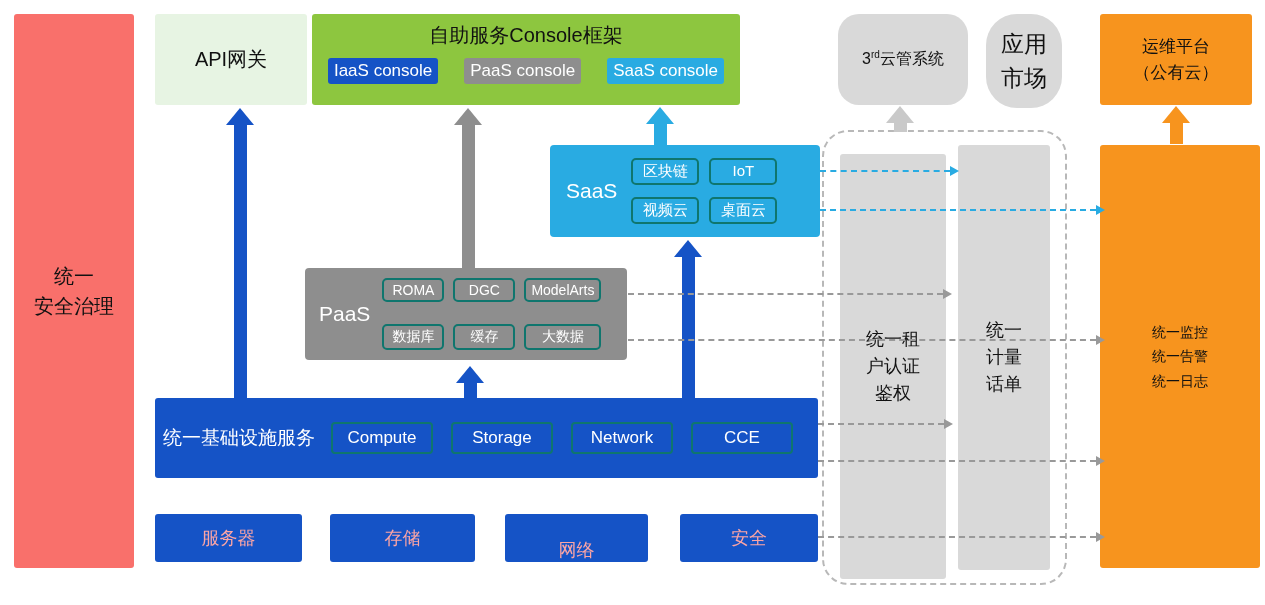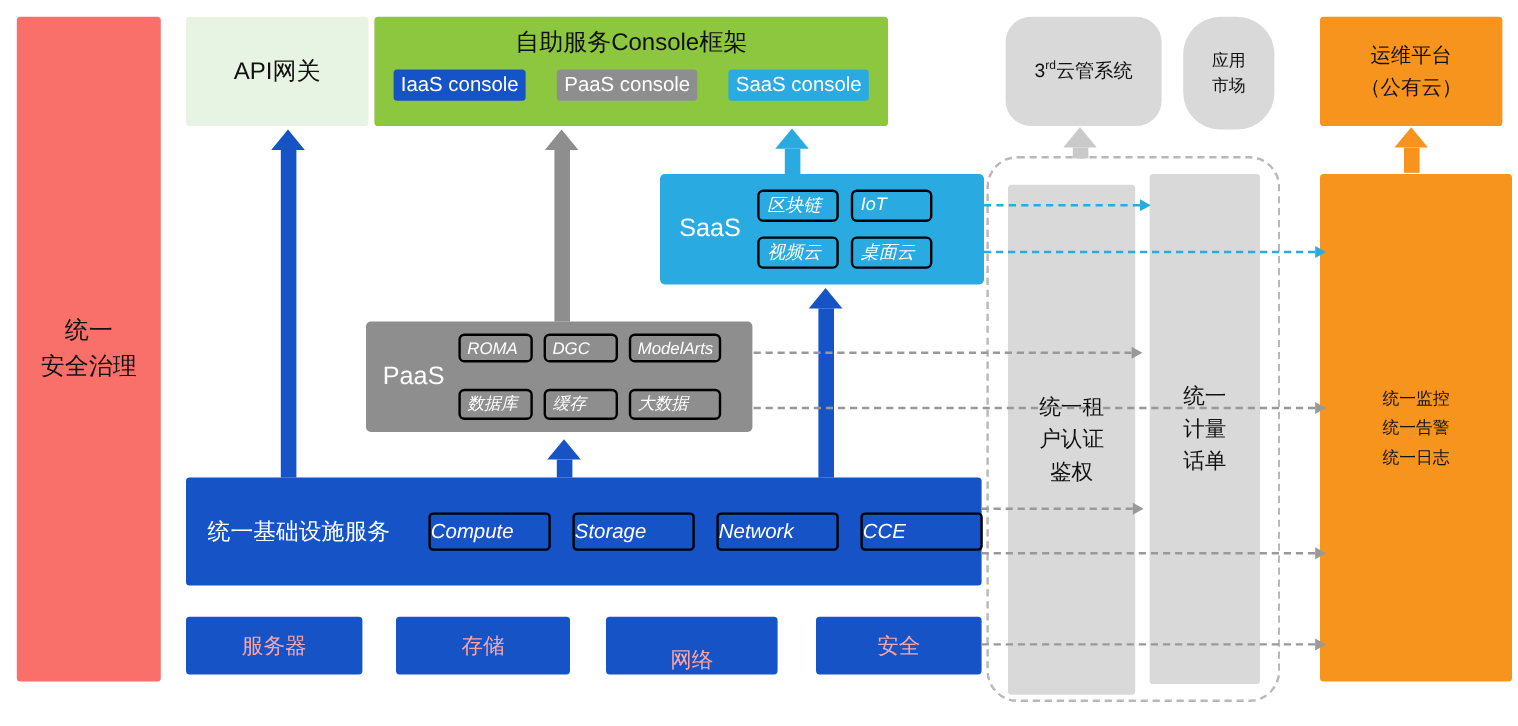--- a/index.html
+++ b/index.html
@@ -16,39 +16,39 @@
   .api-gw     { left:155px; top:14px; width:152px; height:91px;  background:var(--lightgreen); font-size:20px; }
   .console    { left:312px; top:14px; width:428px; height:91px;  background:var(--green); }
   .console-title { margin-top:8px; text-align:center; font-size:20px; }
   .console-btns  { display:flex; justify-content:center; gap:26px; margin-top:9px; }
   .cbtn { padding:3px 6px; border-radius:3px; color:#fff; font-size:17px; }
   .cbtn-iaas { background:var(--blue); }
   .cbtn-paas { background:var(--gray); }
   .cbtn-saas { background:var(--cyan); }
   .third  { left:838px;  top:14px; width:130px; height:91px; background:var(--lightgray); font-size:16px;border-radius:21px; }
   .third sup { font-size:10px; }
-  .market { left:986px;  top:14px; width:76px;  height:94px; background:var(--lightgray); font-size:14px;border-radius:31px; }
+  .market { left:986px;  top:14px; width:76px;  height:94px; background:var(--lightgray); font-size:23px;border-radius:31px; }
   .om     { left:1100px; top:14px; width:152px; height:91px; background:var(--orange); font-size:17px; }
 
   
   .saas { left:550px; top:145px; width:270px; height:92px; background:var(--cyan);
           display:flex; align-items:center; gap:14px; padding:0 10px 0 16px; border-radius:4px; }
   .saas-label { color:#fff; font-size:21px; }
-  .tag { border:2px solid #000000; border-radius:5px; color:#fff; white-space:nowrap;font-style:italic; }
+  .tag { border:2px solid #0f766e; border-radius:5px; color:#fff; text-align:center; white-space:nowrap; }
   .saas-tags { display:grid; grid-template-columns:auto auto; gap:12px 10px; }
   .saas .tag { font-size:15px; padding:2px 6px; min-width:68px; }
 
   .paas { left:305px; top:268px; width:322px; height:92px; background:var(--gray);
           display:flex; align-items:center; gap:12px; padding:0 10px 0 14px; border-radius:4px; }
   .paas-label { color:#fff; font-size:21px; }
   .paas-tags { display:grid; grid-template-columns:auto auto auto; gap:22px 9px; }
   .paas .tag { font-size:14px; padding:2px 5px; min-width:62px; }
 
-  .iaas { left:155px; top:398px; width:663px; height:90px; background:var(--blue);
-          display:flex; align-items:center; gap:32px; padding:0 14px 0 18px; border-radius:3px; }
+  .iaas { left:155px; top:398px; width:663px; height:80px; background:var(--blue);
+          display:flex; align-items:center; gap:16px; padding:0 14px 0 8px; border-radius:3px; }
   .iaas-label { color:#fff; font-size:19px; white-space:nowrap; }
   .iaas-tags { display:flex; gap:18px; }
   .iaas .tag { font-size:17px; padding:4px 0; width:102px; border-radius:4px; }
 
   .bbox { top:514px; height:48px; background:var(--blue); color:#fca5a5; font-size:18px; border-radius:3px; }
   .b1 { left:155px; width:147px; }
   .b2 { left:330px; width:145px; }
   .b3 { left:505px; width:143px;align-items:flex-end; }
   .b4 { left:680px; width:138px; }
 

